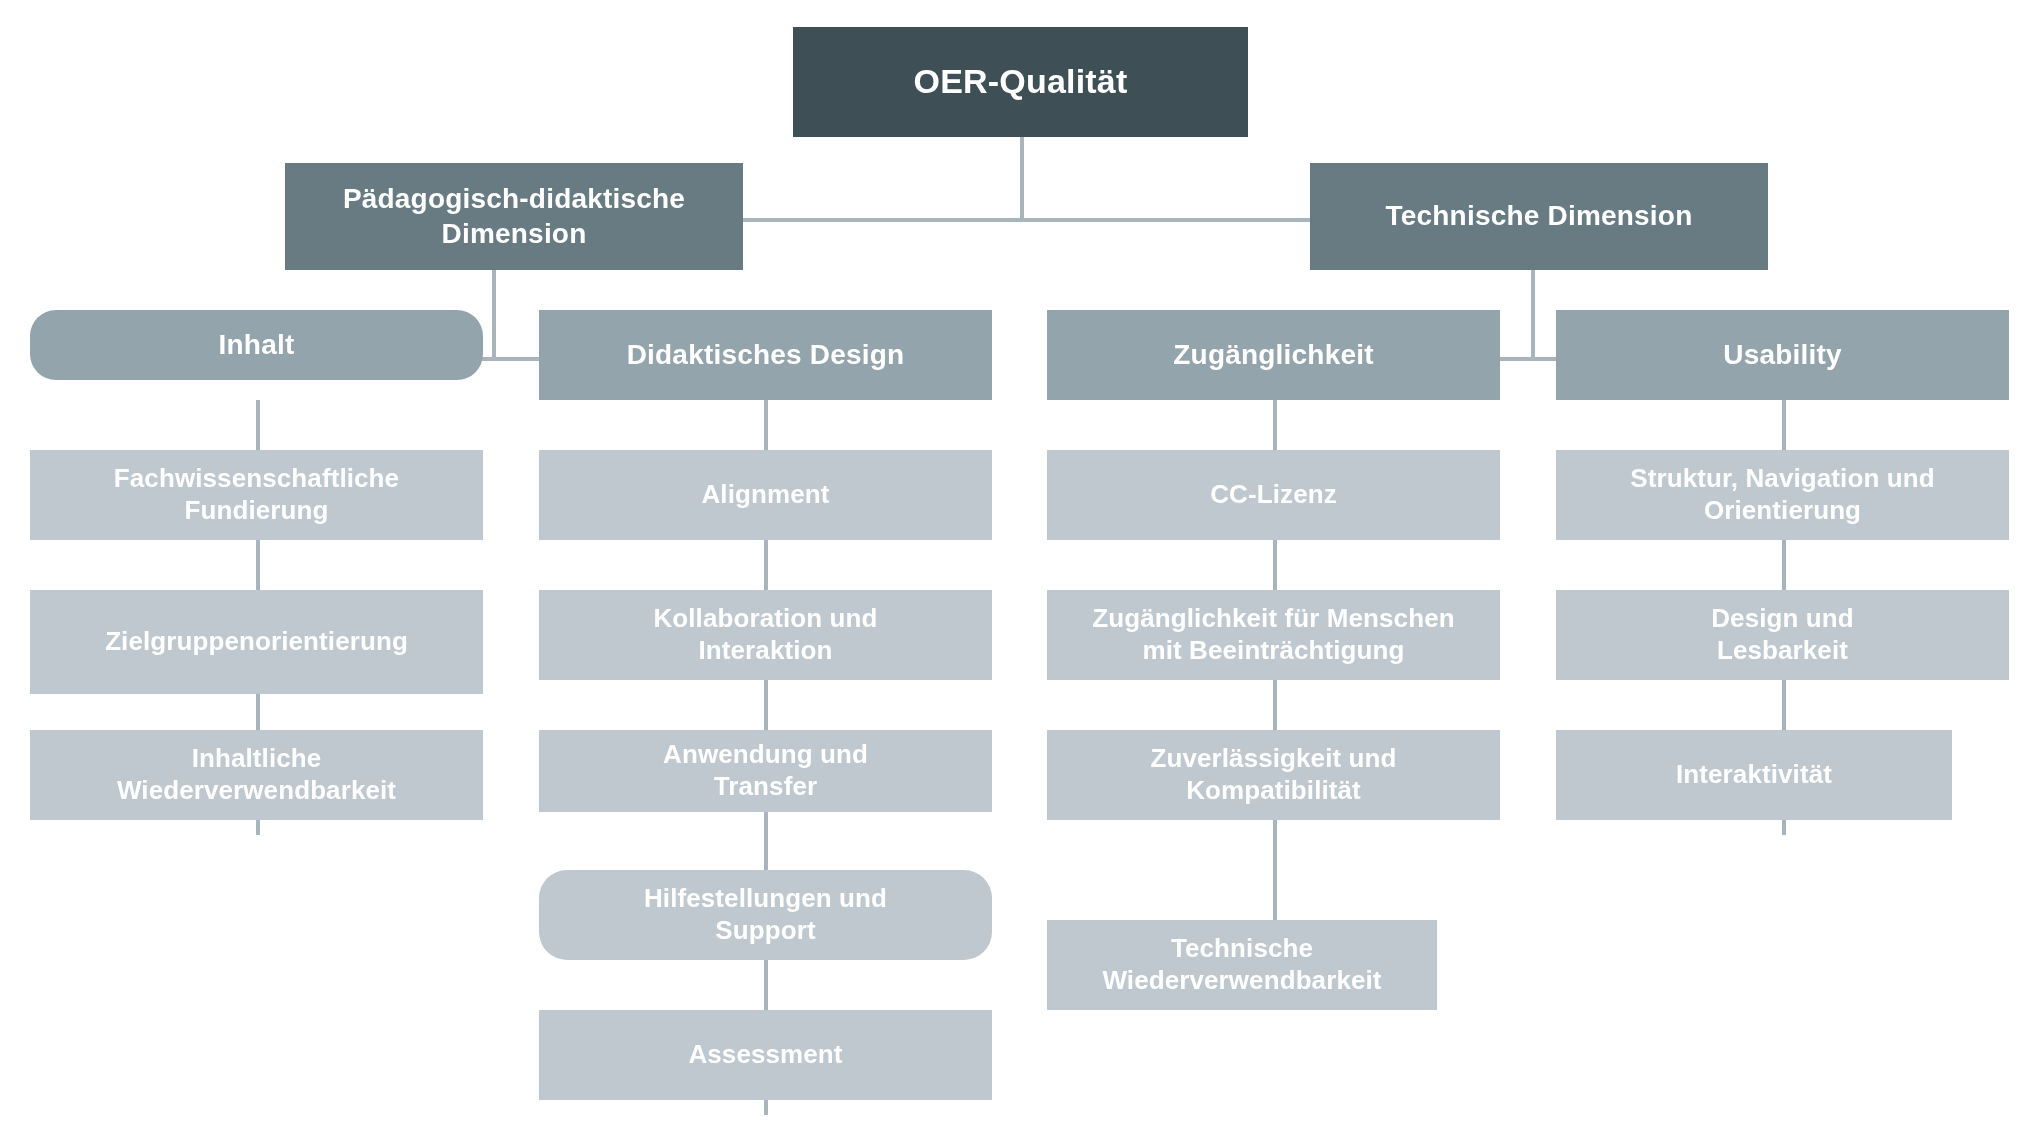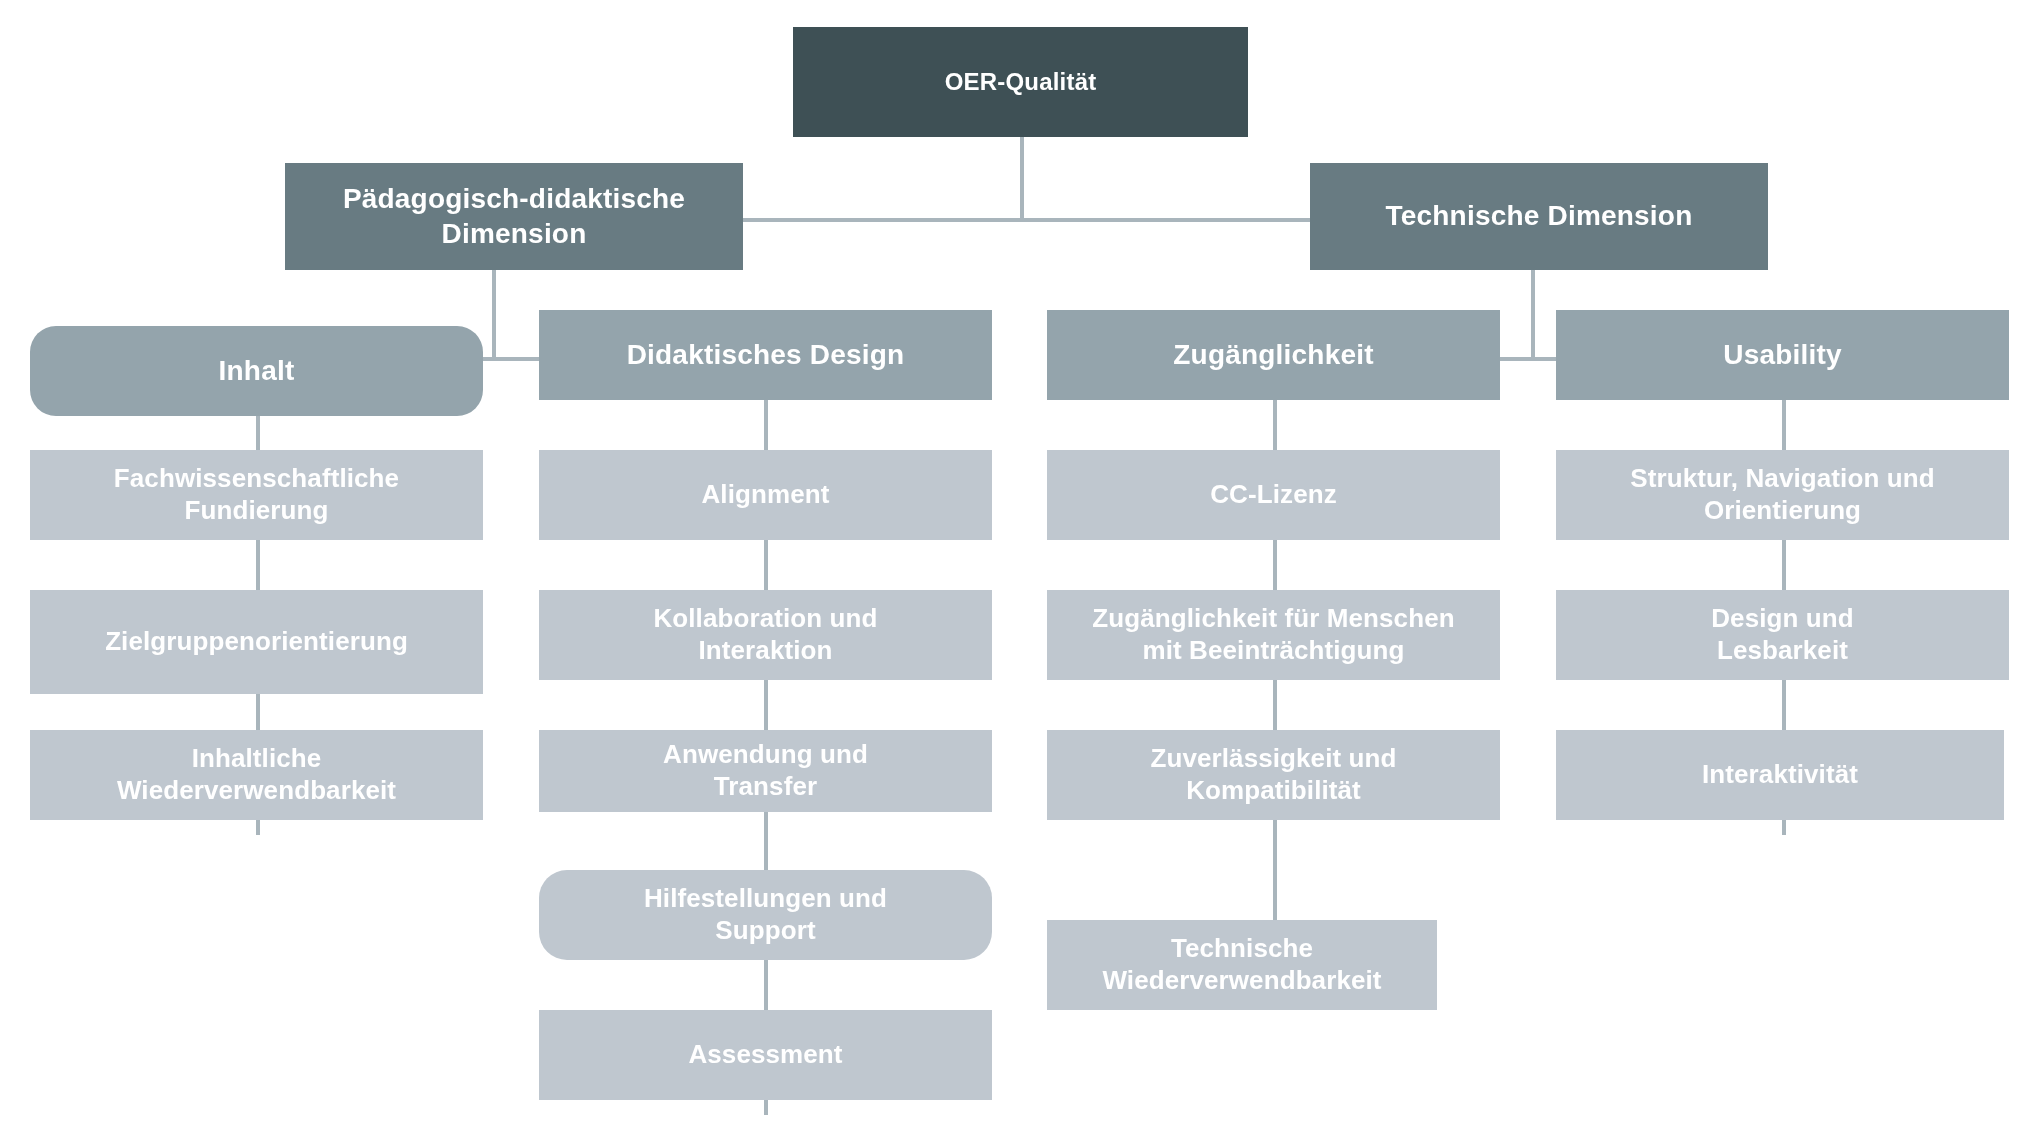--- a/index.html
+++ b/index.html
@@ -30,21 +30,21 @@
     text-align: center;
     color: #ffffff;
     font-weight: bold;
     line-height: 1.22;
     padding: 4px 10px;
     z-index: 2;
   }
 
   .node-root {
     background: #3E5055;
-    font-size: 24px;
+    font-size: 34px;
     letter-spacing: 0.2px;
   }
   .node-dim {
     background: #687B82;
     font-size: 28px;
     letter-spacing: 0.2px;
   }
   .node-cat {
     background: #94A4AC;
     font-size: 28px;
@@ -100,21 +100,21 @@
 
   <div class="node node-dim" style="left:1310px; top:163px; width:458px; height:107px;">
     <span class="node-label">Technische Dimension</span>
   </div>
 
   <div class="node node-dim" style="left:285px; top:163px; width:458px; height:107px;">
     <span class="node-label">Pädagogisch-didaktische
 Dimension</span>
   </div>
 
-  <div class="node node-cat" style="left:30px; top:326px; width:453px; height:90px;border-radius:26px;">
+  <div class="node node-cat" style="left:30px; top:310px; width:453px; height:70px;border-radius:26px;">
     <span class="node-label">Inhalt</span>
   </div>
 
   <div class="node node-cat" style="left:539px; top:310px; width:453px; height:90px;">
     <span class="node-label">Didaktisches Design</span>
   </div>
 
   <div class="node node-cat" style="left:1047px; top:310px; width:453px; height:90px;">
     <span class="node-label">Zugänglichkeit</span>
   </div>
@@ -171,17 +171,17 @@
   </div>
 
   <div class="node node-leaf" style="left:1556px; top:450px; width:453px; height:90px;">
     <span class="node-label">Struktur, Navigation und
 Orientierung</span>
   </div>
   <div class="node node-leaf" style="left:1556px; top:590px; width:453px; height:90px;">
     <span class="node-label">Design und
 Lesbarkeit</span>
   </div>
-  <div class="node node-leaf" style="left:1556px; top:730px; width:448px; height:90px;">
+  <div class="node node-leaf" style="left:1556px; top:730px; width:396px; height:90px;">
     <span class="node-label">Interaktivität</span>
   </div>
 
 </div>
 
 </body></html>

